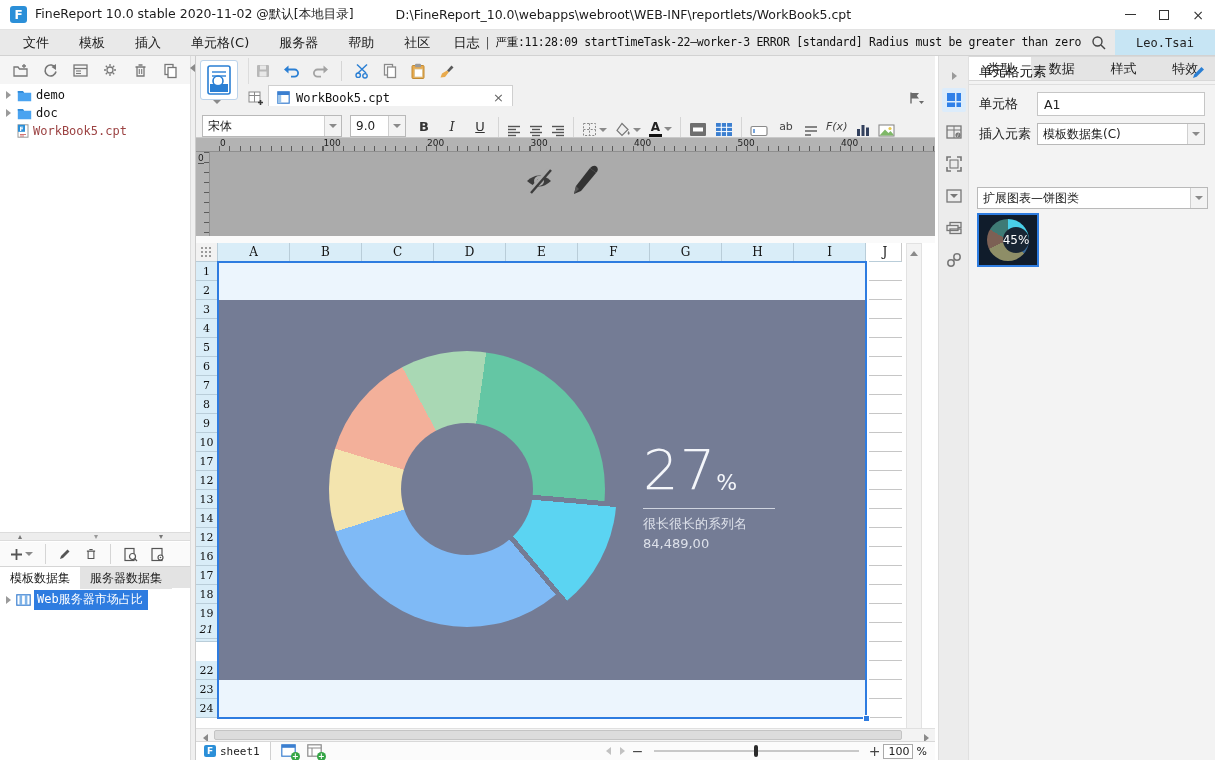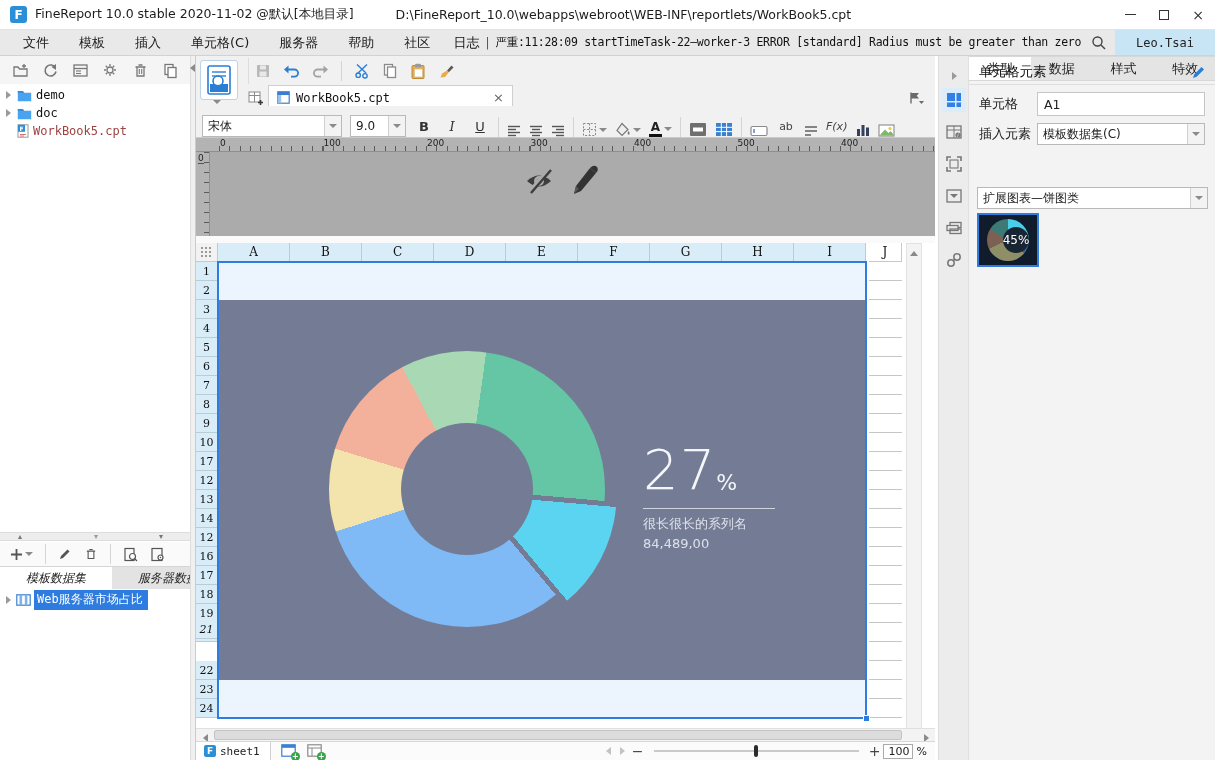--- a/index.html
+++ b/index.html
@@ -41,21 +41,21 @@
   .tree-row { display:flex; align-items:center; height:18px; padding-left:6px; gap:4px; }
   .tree-arrow { width:0; height:0; border-left:5px solid #9a9a9a; border-top:4px solid transparent; border-bottom:4px solid transparent; margin-right:2px; }
   .tree-label { font-family:"DejaVu Sans Mono", monospace; font-size:12px; color:#111; }
   .file-label { color:#9c4343; }
 
   #lp-split { left:0; top:476px; width:190px; height:9px; background:#ededed; border-top:1px solid #dcdcdc; border-bottom:1px solid #dcdcdc;
               display:flex; align-items:center; font-size:8px; color:#777; }
   #lp-split .grip { letter-spacing:1px; margin-left:72px; color:#999; }
   #ds-toolbar { left:0; top:486px; width:190px; height:24px; display:flex; align-items:center; gap:12px; padding-left:10px; background:#fafafa; }
   #ds-tabs { left:0; top:510px; width:190px; height:22px; display:flex; background:#e3e3e3; border-top:1px solid #d5d5d5; }
-  .ds-tab { flex:0 0 auto; padding:0 26px; font-size:12px; display:flex; align-items:center; height:22px; color:#222; background:#e3e3e3;font-style:italic; }
+  .ds-tab { flex:0 0 auto; padding:0 10px; font-size:12px; display:flex; align-items:center; height:22px; color:#222; background:#e3e3e3; }
   .ds-tab.active { background:#fff; }
   #ds-list { left:0; top:534px; width:190px; }
   .ds-item { display:flex; align-items:center; height:19px; padding-left:6px; gap:3px; }
   .ds-item .sel { background:#2e7ce0; color:#fff; font-size:12px; font-family:"DejaVu Sans Mono", monospace; padding:1px 5px 2px 3px; }
 
   #l-split-strip { left:190px; top:56px; width:6px; height:704px; background:#f0f0f0; border-left:1px solid #ddd; border-right:1px solid #ccc; }
   #l-split-arrow { left:190px; top:62px; width:6px; height:12px; }
   #l-split-arrow:before { content:""; display:block; margin-top:2px; width:0; height:0;
        border-right:5px solid #8a8a8a; border-top:4px solid transparent; border-bottom:4px solid transparent; }
 

